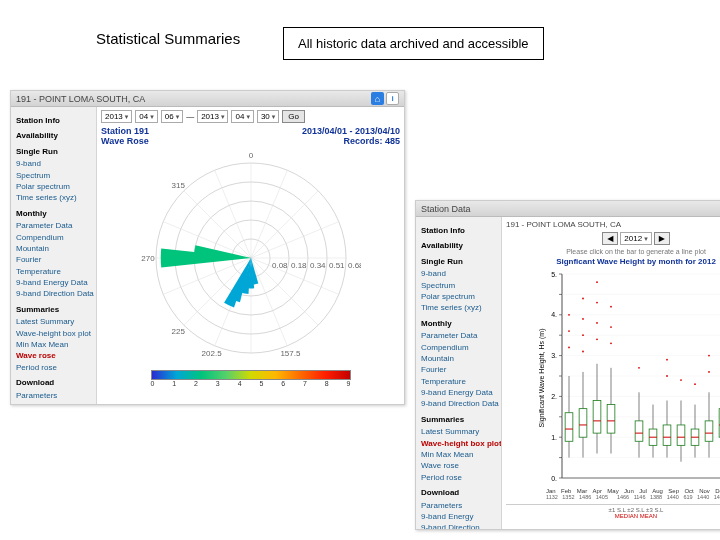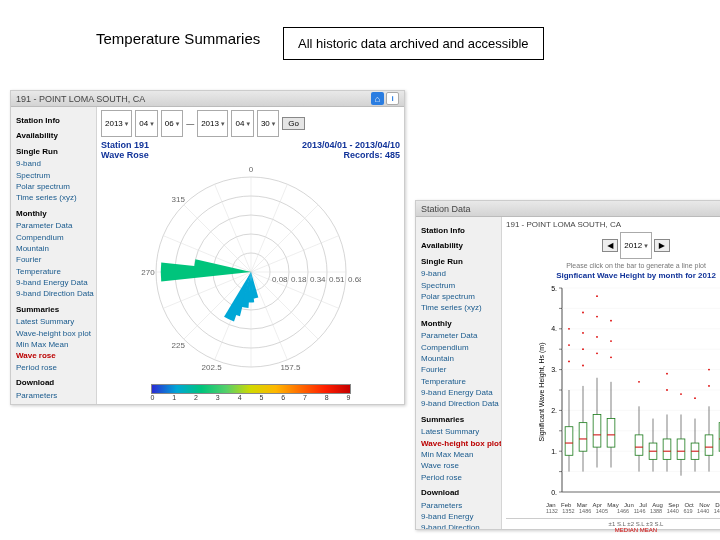--- a/index.html
+++ b/index.html
@@ -18,21 +18,21 @@
   .tb-info { background: #fff; border: 1px solid #aaa; color: #2a7de1; font-size: 8px; font-weight: bold; }
 
   .panel-body { display: flex; height: calc(100% - 16px); }
   .sidebar { width: 86px; background: #f0f0f0; border-right: 1px solid #d5d5d5; padding: 4px 5px; font-size: 8px; color: #195a8d; line-height: 1.3; overflow: hidden; }
   .sidebar .group-h { font-weight: bold; color: #000; margin-top: 5px; margin-bottom: 2px; font-size: 8px; }
   .sidebar .item { color: #195a8d; cursor: pointer; margin-bottom: 1px; white-space: nowrap; }
   .sidebar .sel { font-weight: bold; color: #b00; }
 
   .main { flex: 1; background: #fff; position: relative; padding: 3px 4px; font-size: 8px; }
   .date-row { display: flex; gap: 3px; align-items: center; justify-content: flex-start; margin-bottom: 3px; }
-  .sel-box { border: 1px solid #aaa; background: #fff; padding: 8px 3px; font-size: 8px; cursor: pointer; display: inline-flex; align-items: center; gap: 2px; }
+  .sel-box { border: 1px solid #aaa; background: #fff; padding: 1px 3px; font-size: 8px; cursor: pointer; display: inline-flex; align-items: center; gap: 2px; }
   .sel-box::after { content: "▾"; font-size: 7px; color: #555; }
   .go-btn { border: 1px solid #888; background: #e5e5e5; padding: 1px 5px; font-size: 8px; cursor: pointer; }
 
   .plot-head { display: flex; justify-content: space-between; color: #139; font-weight: bold; font-size: 9px; margin-bottom: 2px; gap: 36px; }
   .plot-head .right { text-align: right; }
 
   
   .rose-wrap { position: relative; width: 220px; height: 220px; margin: 0 auto; }
   .rose-svg { width: 100%; height: 100%; }
   .dir-label { font-size: 8px; fill: #666; }
@@ -47,21 +47,21 @@
   .bp-sub { text-align: center; color: #139; font-weight: bold; font-size: 8px; margin-bottom: 2px; }
   .bp-hint { text-align: center; font-size: 7px; color: #777; margin-bottom: 2px; }
   .bp-svg { display: block; width: 200px; height: 220px; margin: 0 auto; }
   .bp-months { display: flex; width: 180px; margin: 0 auto; font-size: 6px; color: #333; justify-content: space-between; }
   .bp-counts { display: flex; width: 180px; margin: 0 auto; font-size: 5.5px; color: #666; justify-content: space-between; }
   .bp-footer { text-align: center; font-size: 6px; color: #666; margin-top: 4px; border-top: 1px solid #ccc; padding-top: 2px; }
 </style>
 </head>
 <body>
 
-<div class="page-title">Temperature Summaries</div>
+<div class="page-title">Statistical Summaries</div>
 <div class="callout-box">All historic data archived and accessible</div>
 
 <div class="panel panel-left">
   <div class="titlebar">
     <span>191 - POINT LOMA SOUTH, CA</span>
     <span class="titlebar-icons">
       <span class="tb-icon tb-home">⌂</span>
       <span class="tb-icon tb-info">i</span>
     </span>
   </div>

